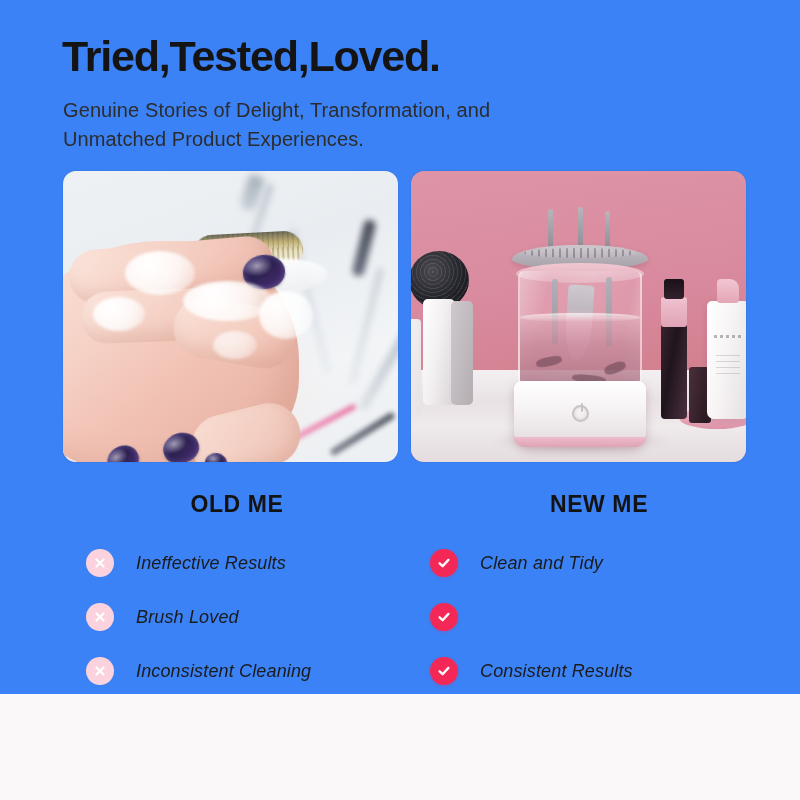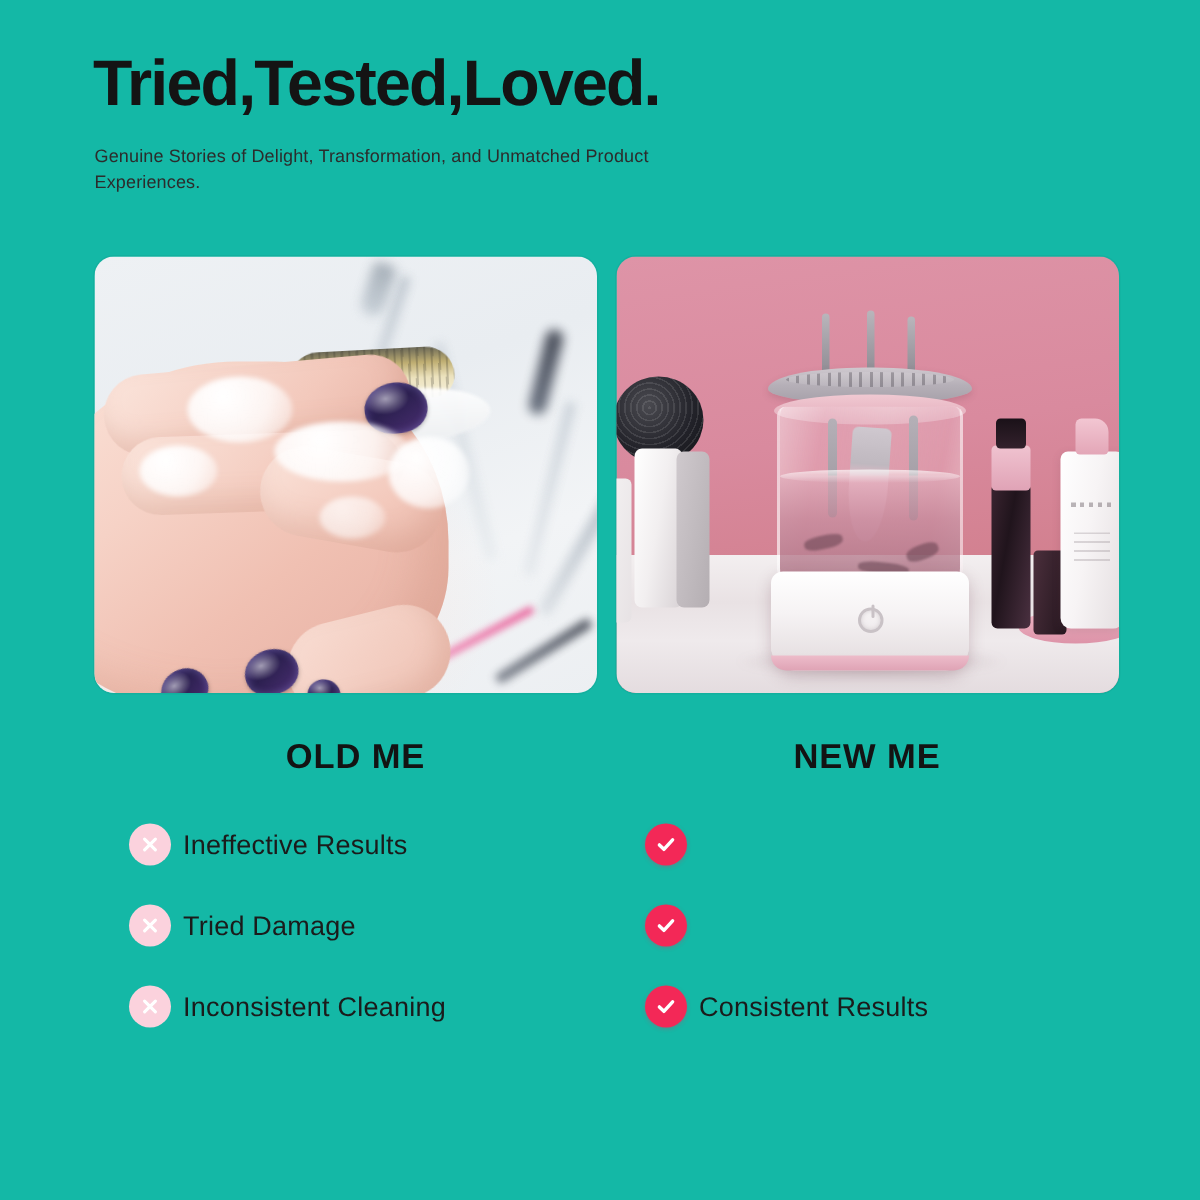--- a/index.html
+++ b/index.html
@@ -5,31 +5,31 @@
   * { margin:0; padding:0; box-sizing:border-box; }
   html,body { width:800px; height:800px; }
   body {
     background:#FBF8F9;
     font-family:"Liberation Sans", sans-serif;
     -webkit-font-smoothing:antialiased;
     position:relative;
     overflow:hidden;
   }
 
-  .page { position:relative; width:800px; height:800px; background:#14b8a6; }
+  .page { position:relative; width:800px; height:694px; background:#3b82f6; }
 
   
   .headline {
     position:absolute; left:62px; top:33px;
     font-size:43px; font-weight:bold; letter-spacing:-1.2px;
     color:#141414; line-height:1.08; white-space:nowrap;
   }
   .subhead {
     position:absolute; left:63px; top:96px;
-    font-size:12px; font-weight:normal; color:#2c2c2c;
+    font-size:20px; font-weight:normal; color:#2c2c2c;
     line-height:1.45; letter-spacing:0.1px; width:430px;
   }
 
   
   .photo-card {
     position:absolute; top:171px; width:335px; height:291px;
     border-radius:13px; overflow:hidden;
     box-shadow:0 0 0 1px rgba(0,0,0,0.045);
   }
   .photo-left  { left:63px; }
@@ -297,41 +297,42 @@
     position:absolute; left:9px; top:54px; right:9px; height:22px;
     background:repeating-linear-gradient(180deg, rgba(150,140,146,.32) 0 1px, rgba(255,255,255,0) 1px 6px);
   }
 
   
   .col-heading {
     position:absolute; top:491px; font-size:23px; font-weight:bold;
     letter-spacing:0.6px; color:#131313; text-align:center; width:330px;
   }
   .heading-old { left:72px; }
-  .heading-new { left:413px; }
+  .heading-new { left:434px; }
 
   
   .list { position:absolute; top:548px; }
   .list-old { left:86px; }
   .list-new { left:430px; }
 
   .list-item {
     display:flex; align-items:center; height:30px; margin-bottom:24px;
   }
   .badge {
     width:28px; height:28px; border-radius:50%;
     display:flex; align-items:center; justify-content:center;
     flex:0 0 28px;
   }
   .badge-x   { background:#FBD2DD; }
   .badge-chk { background:#F32857; box-shadow:0 1px 3px rgba(243,40,87,.3); }
   .badge svg { display:block; }
   .item-label {
-    margin-left:8px; font-size:18px; color:#1b1b1b; letter-spacing:0.15px;
+    margin-left:22px; font-size:18px; color:#1b1b1b; letter-spacing:0.15px;
     white-space:nowrap;
+    font-style:italic;
   }
 </style>
 </head>
 <body>
 
 <div class="page">
 
   <div class="headline">Tried,Tested,Loved.</div>
   <div class="subhead">Genuine Stories of Delight, Transformation, and Unmatched Product Experiences.</div>
 
@@ -426,39 +427,40 @@
           </svg>
       </span>
       <span class="item-label">Ineffective Results</span>
     </div>
     <div class="list-item">
       <span class="badge badge-x">
         <svg width="14" height="14" viewBox="0 0 14 14">
             <path d="M3.4 3.4 L10.6 10.6 M10.6 3.4 L3.4 10.6" stroke="#ffffff" stroke-width="2.1" stroke-linecap="round"></path>
           </svg>
       </span>
-      <span class="item-label">Tried Damage</span>
+      <span class="item-label">Brush Loved</span>
     </div>
     <div class="list-item">
       <span class="badge badge-x">
         <svg width="14" height="14" viewBox="0 0 14 14">
             <path d="M3.4 3.4 L10.6 10.6 M10.6 3.4 L3.4 10.6" stroke="#ffffff" stroke-width="2.1" stroke-linecap="round"></path>
           </svg>
       </span>
       <span class="item-label">Inconsistent Cleaning</span>
     </div>
   </div>
 
   <div class="list list-new">
     <div class="list-item">
       <span class="badge badge-chk">
         <svg width="16" height="16" viewBox="0 0 16 16">
             <path d="M3.6 8.3 L6.6 11.2 L12.4 4.9" fill="none" stroke="#ffffff" stroke-width="2.3" stroke-linecap="round" stroke-linejoin="round"></path>
           </svg>
       </span>
+      <span class="item-label">Clean and Tidy</span>
     </div>
     <div class="list-item">
       <span class="badge badge-chk">
         <svg width="16" height="16" viewBox="0 0 16 16">
             <path d="M3.6 8.3 L6.6 11.2 L12.4 4.9" fill="none" stroke="#ffffff" stroke-width="2.3" stroke-linecap="round" stroke-linejoin="round"></path>
           </svg>
       </span>
     </div>
     <div class="list-item">
       <span class="badge badge-chk">

